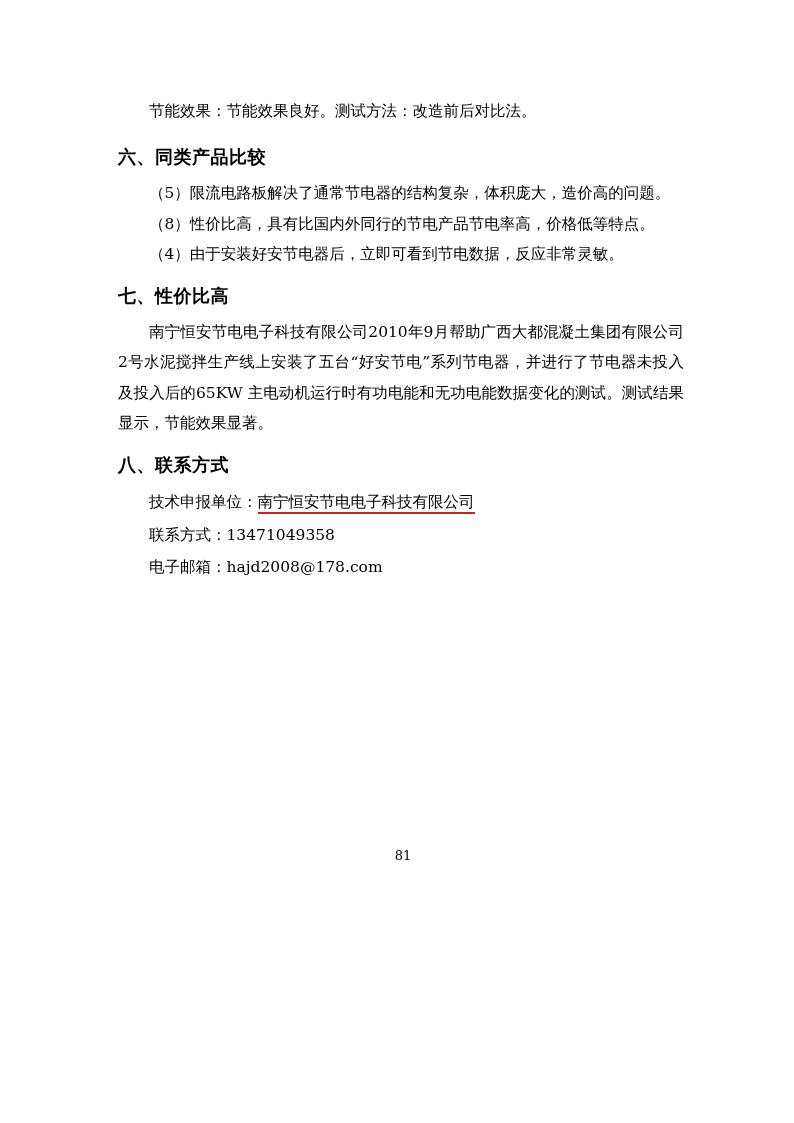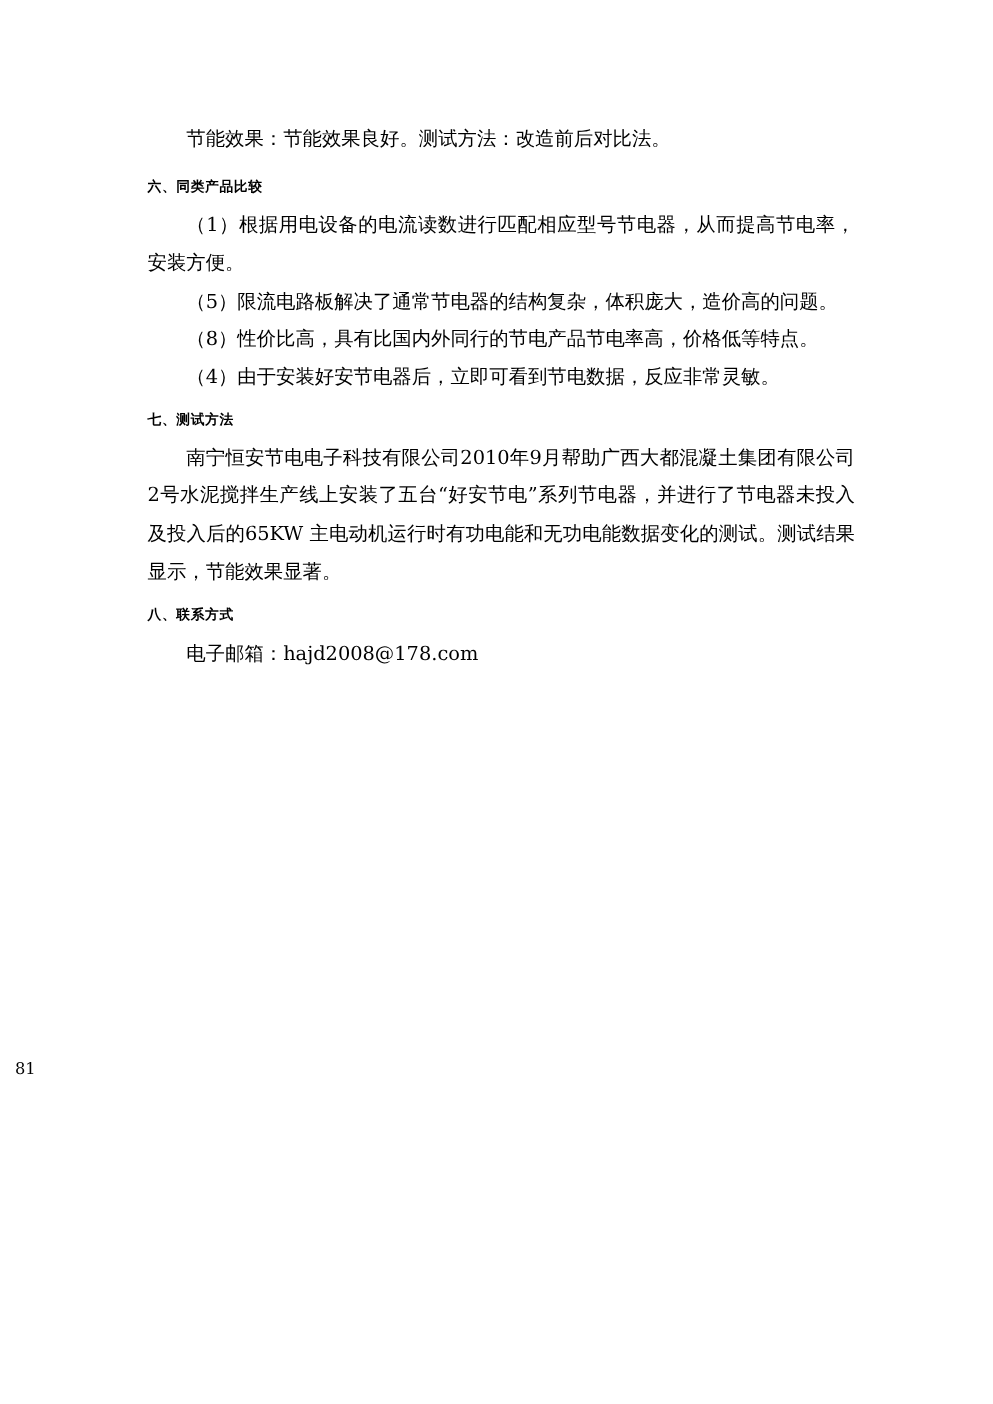--- a/index.html
+++ b/index.html
@@ -30,21 +30,21 @@
     margin: 0;
     text-align: justify;
     text-justify: inter-ideograph;
   }
   .para-indent {
     text-indent: 2em;
   }
   .heading {
     font-family: "DejaVu Sans", "Liberation Sans", sans-serif;
     font-weight: bold;
-    font-size: 11px;
+    font-size: 18px;
     margin: 10px 0 4px 0;
     letter-spacing: 0.5px;
     line-height: 1.9;
   }
   .heading-first {
     margin-top: 14px;
   }
   .contact-line {
     text-indent: 2em;
     line-height: 2.1;
@@ -52,46 +52,48 @@
   .underline-red {
     text-decoration: none;
     border-bottom: 2px solid #c0241f;
     padding-bottom: 1px;
   }
   .page-number {
     position: absolute;
     left: 12px;
     right: 0;
     bottom: 57px;
+    text-align: center;
     font-size: 13px;
     font-family: "DejaVu Serif", "Liberation Serif", serif;
   }
 </style>
 </head>
 <body>
 
 <div class="page">
 
   <div class="doc-body">
 
     <p class="para-indent">节能效果：节能效果良好。测试方法：改造前后对比法。</p>
 
     <h2 class="heading heading-first">六、同类产品比较</h2>
-    <p class="para-indent">（1）根据用电设备的电流读数进行匹配相应型号节电器，从而提高节电率，安装方便。</p>
     <p class="para-indent">（5）限流电路板解决了通常节电器的结构复杂，体积庞大，造价高的问题。</p>
     <p class="para-indent">（8）性价比高，具有比国内外同行的节电产品节电率高，价格低等特点。</p>
     <p class="para-indent">（4）由于安装好安节电器后，立即可看到节电数据，反应非常灵敏。</p>
 
-    <h2 class="heading">七、测试方法</h2>
+    <h2 class="heading">七、性价比高</h2>
     <p class="para-indent">南宁恒安节电电子科技有限公司2010年9月帮助广西大都混凝土集团有限公司2号水泥搅拌生产线上安装了五台“好安节电”系列节电器，并进行了节电器未投入及投入后的65KW 主电动机运行时有功电能和无功电能数据变化的测试。测试结果显示，节能效果显著。</p>
 
     <h2 class="heading">八、联系方式</h2>
 
+    <p class="contact-line"><span>技术申报单位：</span><span class="underline-red">南宁恒安节电电子科技有限公司</span></p>
 
 
+    <p class="contact-line"><span>联系方式：</span><span>13471049358</span></p>
 
     <p class="contact-line"><span>电子邮箱：</span><span>hajd2008@178.com</span></p>
 
   </div>
 
   <div class="page-number">81</div>
 
 </div>
 
 </body></html>

